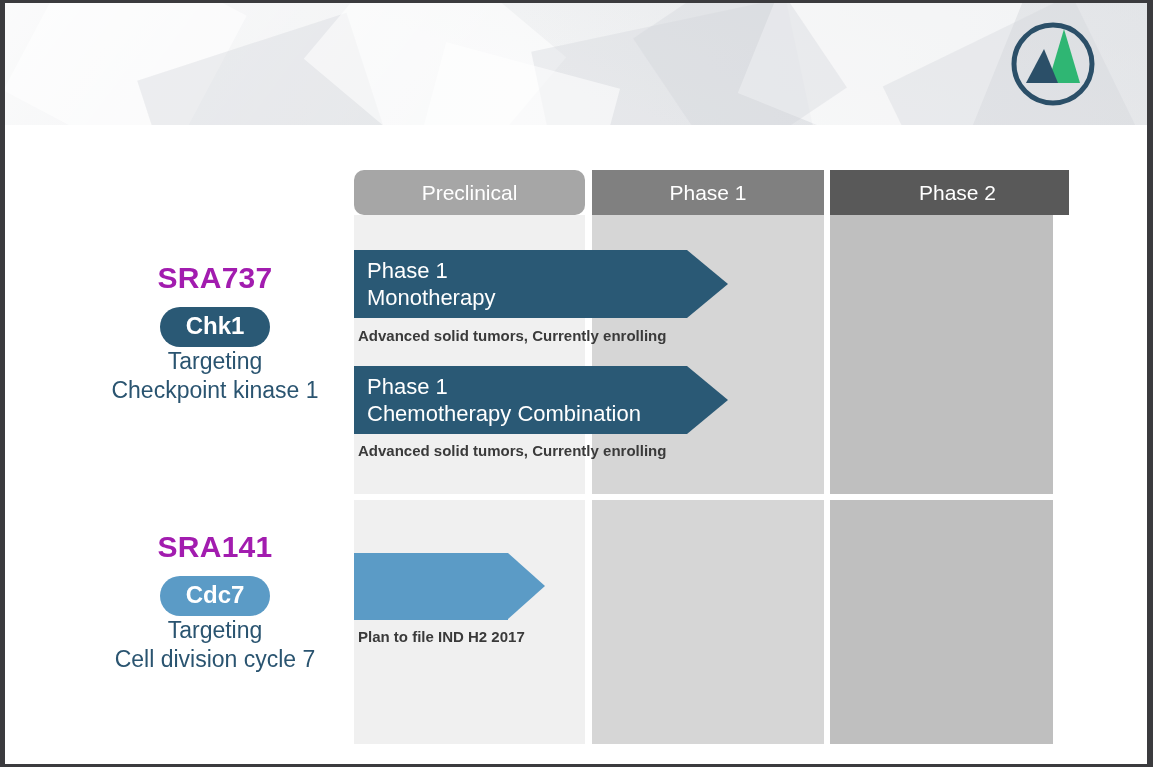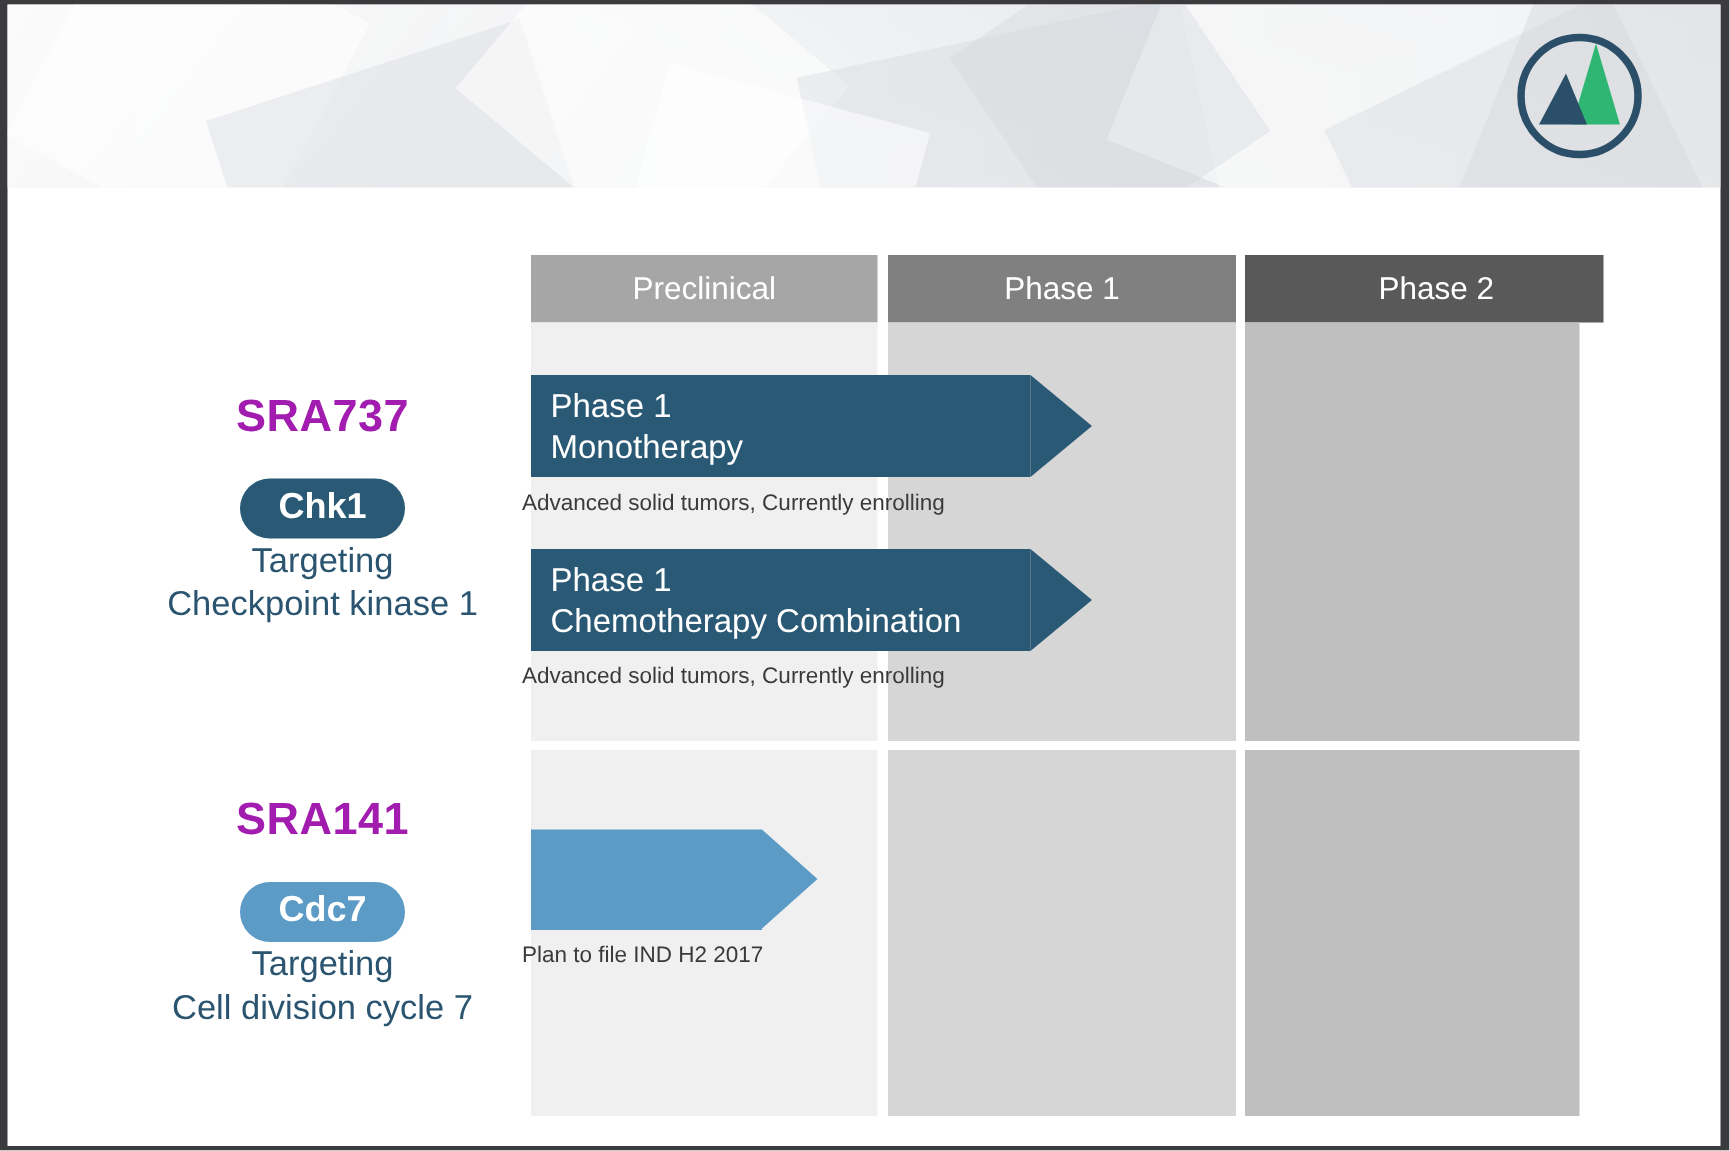--- a/index.html
+++ b/index.html
@@ -74,21 +74,21 @@
 
   
   .phase-head {
     position: absolute;
     height: 45px;
     line-height: 45px;
     text-align: center;
     color: #ffffff;
     font-size: 21px;
   }
-  .ph-pre   { left: 349px; top: 167px; width: 231px; background: #a6a6a6; }
+  .ph-pre   { left: 349px; top: 167px; width: 231px; background: #a6a6a6; border-radius: 10px; }
   .ph-p1    { left: 587px; top: 167px; width: 232px; background: #808080; }
   .ph-p2    { left: 825px; top: 167px; width: 223px; background: #595959; padding-left: 16px; }
 
   .col-body { position: absolute; }
   
   .r1-pre { left: 349px; top: 212px; width: 231px; height: 279px; background: #f0f0f0; }
   .r1-p1  { left: 587px; top: 212px; width: 232px; height: 279px; background: #d6d6d6; }
   .r1-p2  { left: 825px; top: 212px; width: 223px; height: 279px; background: #bfbfbf; }
   
   .r2-pre { left: 349px; top: 497px; width: 231px; height: 244px; background: #f0f0f0; }
@@ -106,21 +106,21 @@
   .prog-141 { top: 527px; }
 
   .prog-name {
     font-size: 30px;
     font-weight: bold;
     color: #a21caf;
     letter-spacing: 0.3px;
   }
   .prog-pill {
     display: inline-block;
-    margin-top: 24px;
+    margin-top: 12px;
     padding: 5px 26px 7px 26px;
     border-radius: 22px;
     color: #ffffff;
     font-size: 24px;
     font-weight: bold;
     text-align: center;
   }
   .pill-chk1 { background: #2a5975; }
   .pill-cdc7 { background: #5b9bc6; }
   .prog-target {
@@ -166,23 +166,23 @@
   .arrow-combo .shaft { width: 333px; background: #2a5975; }
   .arrow-combo .tip   { left: 333px; border-left: 41px solid #2a5975; }
 
   .arrow-ind   { left: 349px; top: 550px; width: 191px; height: 67px; }
   .arrow-ind   .shaft { width: 154px; background: #5b9bc6; }
   .arrow-ind   .tip   { left: 154px; border-top-width: 33.5px; border-bottom-width: 33.5px;
                         border-left: 37px solid #5b9bc6; }
 
   .arrow-caption {
     position: absolute;
-    left: 343px;
+    left: 353px;
     font-size: 15px;
-    font-weight: normal;
+    font-weight: bold;
     color: #3a3a3a;
     white-space: nowrap;
   }
   .cap-mono  { top: 324px; }
   .cap-combo { top: 439px; }
   .cap-ind   { top: 625px; }
 </style>
 </head>
 <body>
 

